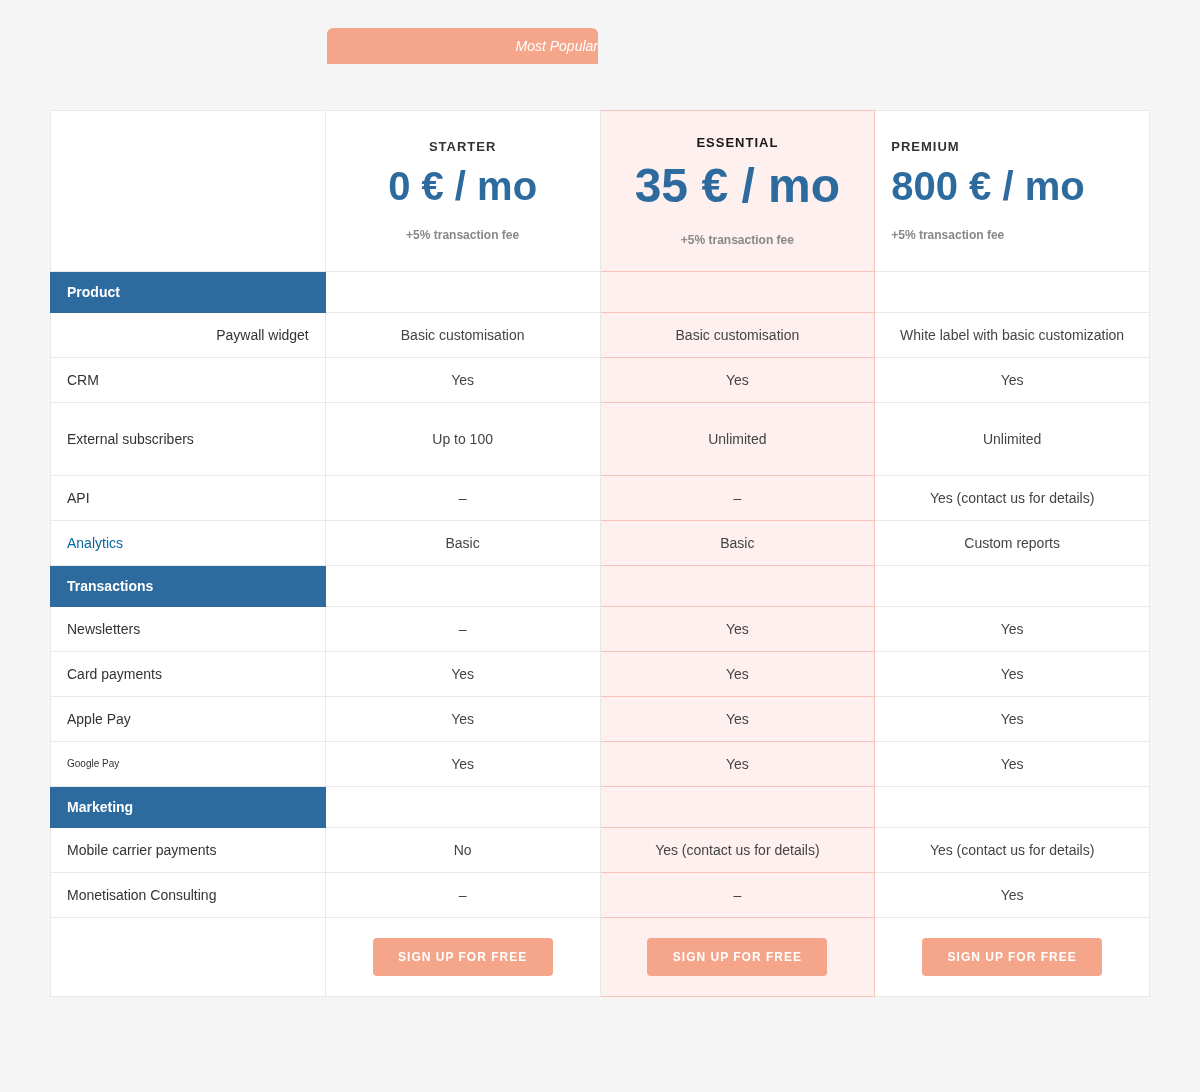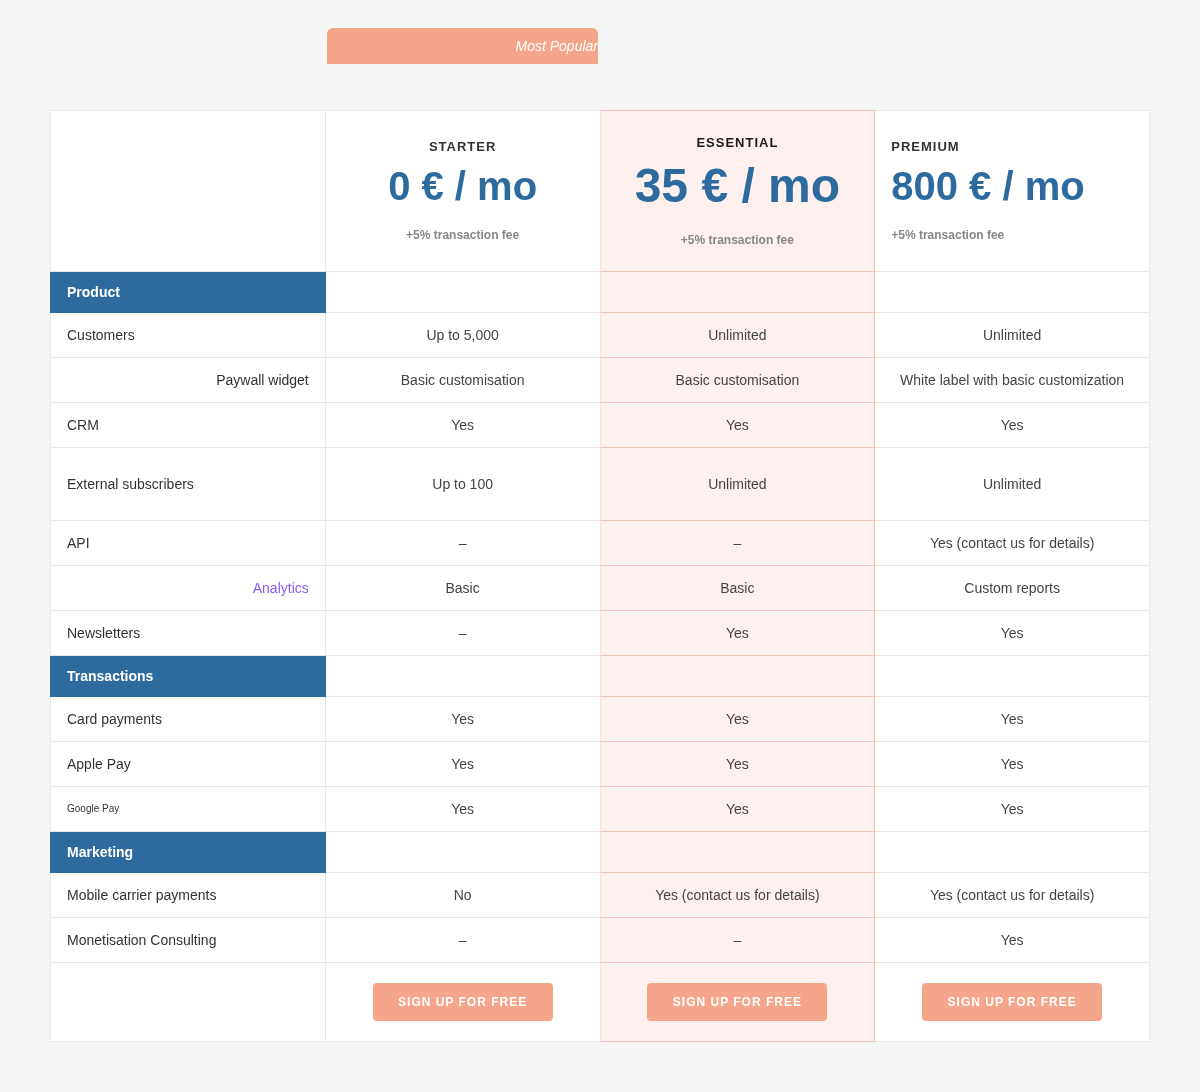--- a/index.html
+++ b/index.html
@@ -126,26 +126,20 @@
       </thead>
       <tbody id="pricing-body">
 
       <tr>
             <td style="background: rgb(45, 107, 158); color: white; font-weight: 700; font-size: 14px; padding: 12px 16px; border: 1px solid rgb(45, 107, 158);">Product</td>
             <td style="padding: 12px 16px; border: 1px solid rgb(232, 232, 232); background: white;"></td>
             <td style="padding: 12px 16px; border: 1px solid rgb(244, 196, 184); background: rgb(253, 240, 238);"></td>
             <td style="padding: 12px 16px; border: 1px solid rgb(232, 232, 232); background: white;"></td>
           </tr>
           <tr>
-            <td style="padding: 14px 16px; border: 1px solid rgb(232, 232, 232); font-size: 14px; color: rgb(51, 51, 51); background: white;">Customers</td>
-            <td style="padding: 14px 16px; border: 1px solid rgb(232, 232, 232); background: white; text-align: center; font-size: 14px; color: rgb(68, 68, 68);">Up to 5,000</td>
-            <td style="padding: 14px 16px; border: 1px solid rgb(244, 196, 184); background: rgb(253, 240, 238); text-align: center; font-size: 14px; color: rgb(68, 68, 68);">Unlimited</td>
-            <td style="padding: 14px 16px; border: 1px solid rgb(232, 232, 232); background: white; text-align: center; font-size: 14px; color: rgb(68, 68, 68);">Unlimited</td>
-          </tr>
-          <tr>
             <td style="padding: 14px 16px; border: 1px solid rgb(232, 232, 232); font-size: 14px; color: rgb(51, 51, 51); background: white; text-align: right;">Paywall widget</td>
             <td style="padding: 14px 16px; border: 1px solid rgb(232, 232, 232); background: white; text-align: center; font-size: 14px; color: rgb(68, 68, 68);">Basic customisation</td>
             <td style="padding: 14px 16px; border: 1px solid rgb(244, 196, 184); background: rgb(253, 240, 238); text-align: center; font-size: 14px; color: rgb(68, 68, 68);">Basic customisation</td>
             <td style="padding: 14px 16px; border: 1px solid rgb(232, 232, 232); background: white; text-align: center; font-size: 14px; color: rgb(68, 68, 68);">White label with basic customization</td>
           </tr>
           <tr>
             <td style="padding: 14px 16px; border: 1px solid rgb(232, 232, 232); font-size: 14px; color: rgb(51, 51, 51); background: white;">CRM</td>
             <td style="padding: 14px 16px; border: 1px solid rgb(232, 232, 232); background: white; text-align: center; font-size: 14px; color: rgb(68, 68, 68);">Yes</td>
             <td style="padding: 14px 16px; border: 1px solid rgb(244, 196, 184); background: rgb(253, 240, 238); text-align: center; font-size: 14px; color: rgb(68, 68, 68);">Yes</td>
             <td style="padding: 14px 16px; border: 1px solid rgb(232, 232, 232); background: white; text-align: center; font-size: 14px; color: rgb(68, 68, 68);">Yes</td>
@@ -156,36 +150,36 @@
             <td style="padding: 14px 16px; border: 1px solid rgb(244, 196, 184); background: rgb(253, 240, 238); text-align: center; font-size: 14px; color: rgb(68, 68, 68);">Unlimited</td>
             <td style="padding: 14px 16px; border: 1px solid rgb(232, 232, 232); background: white; text-align: center; font-size: 14px; color: rgb(68, 68, 68);">Unlimited</td>
           </tr>
           <tr>
             <td style="padding: 14px 16px; border: 1px solid rgb(232, 232, 232); font-size: 14px; color: rgb(51, 51, 51); background: white;">API</td>
             <td style="padding: 14px 16px; border: 1px solid rgb(232, 232, 232); background: white; text-align: center; font-size: 14px; color: rgb(68, 68, 68);">–</td>
             <td style="padding: 14px 16px; border: 1px solid rgb(244, 196, 184); background: rgb(253, 240, 238); text-align: center; font-size: 14px; color: rgb(68, 68, 68);">–</td>
             <td style="padding: 14px 16px; border: 1px solid rgb(232, 232, 232); background: white; text-align: center; font-size: 14px; color: rgb(68, 68, 68);">Yes (contact us for details)</td>
           </tr>
           <tr>
-            <td style="padding: 14px 16px; border: 1px solid rgb(232, 232, 232); font-size: 14px; color: #8b5cf6; background: white; text-align: right;">Analytics</td>
+            <td style="padding: 14px 16px; border: 1px solid rgb(232, 232, 232); font-size: 14px; color: #0369a1; background: white;">Analytics</td>
             <td style="padding: 14px 16px; border: 1px solid rgb(232, 232, 232); background: white; text-align: center; font-size: 14px; color: rgb(68, 68, 68);">Basic</td>
             <td style="padding: 14px 16px; border: 1px solid rgb(244, 196, 184); background: rgb(253, 240, 238); text-align: center; font-size: 14px; color: rgb(68, 68, 68);">Basic</td>
             <td style="padding: 14px 16px; border: 1px solid rgb(232, 232, 232); background: white; text-align: center; font-size: 14px; color: rgb(68, 68, 68);">Custom reports</td>
           </tr>
           <tr>
+            <td style="background: rgb(45, 107, 158); color: white; font-weight: 700; font-size: 14px; padding: 12px 16px; border: 1px solid rgb(45, 107, 158);">Transactions</td>
+            <td style="padding: 12px 16px; border: 1px solid rgb(232, 232, 232); background: white;"></td>
+            <td style="padding: 12px 16px; border: 1px solid rgb(244, 196, 184); background: rgb(253, 240, 238);"></td>
+            <td style="padding: 12px 16px; border: 1px solid rgb(232, 232, 232); background: white;"></td>
+          </tr>
+          <tr>
             <td style="padding: 14px 16px; border: 1px solid rgb(232, 232, 232); font-size: 14px; color: rgb(51, 51, 51); background: white;">Newsletters</td>
             <td style="padding: 14px 16px; border: 1px solid rgb(232, 232, 232); background: white; text-align: center; font-size: 14px; color: rgb(68, 68, 68);">–</td>
             <td style="padding: 14px 16px; border: 1px solid rgb(244, 196, 184); background: rgb(253, 240, 238); text-align: center; font-size: 14px; color: rgb(68, 68, 68);">Yes</td>
             <td style="padding: 14px 16px; border: 1px solid rgb(232, 232, 232); background: white; text-align: center; font-size: 14px; color: rgb(68, 68, 68);">Yes</td>
-          </tr>
-          <tr>
-            <td style="background: rgb(45, 107, 158); color: white; font-weight: 700; font-size: 14px; padding: 12px 16px; border: 1px solid rgb(45, 107, 158);">Transactions</td>
-            <td style="padding: 12px 16px; border: 1px solid rgb(232, 232, 232); background: white;"></td>
-            <td style="padding: 12px 16px; border: 1px solid rgb(244, 196, 184); background: rgb(253, 240, 238);"></td>
-            <td style="padding: 12px 16px; border: 1px solid rgb(232, 232, 232); background: white;"></td>
           </tr>
           <tr>
             <td style="padding: 14px 16px; border: 1px solid rgb(232, 232, 232); font-size: 14px; color: rgb(51, 51, 51); background: white;">Card payments</td>
             <td style="padding: 14px 16px; border: 1px solid rgb(232, 232, 232); background: white; text-align: center; font-size: 14px; color: rgb(68, 68, 68);">Yes</td>
             <td style="padding: 14px 16px; border: 1px solid rgb(244, 196, 184); background: rgb(253, 240, 238); text-align: center; font-size: 14px; color: rgb(68, 68, 68);">Yes</td>
             <td style="padding: 14px 16px; border: 1px solid rgb(232, 232, 232); background: white; text-align: center; font-size: 14px; color: rgb(68, 68, 68);">Yes</td>
           </tr>
           <tr>
             <td style="padding: 14px 16px; border: 1px solid rgb(232, 232, 232); font-size: 14px; color: rgb(51, 51, 51); background: white;">Apple Pay</td>
             <td style="padding: 14px 16px; border: 1px solid rgb(232, 232, 232); background: white; text-align: center; font-size: 14px; color: rgb(68, 68, 68);">Yes</td>

